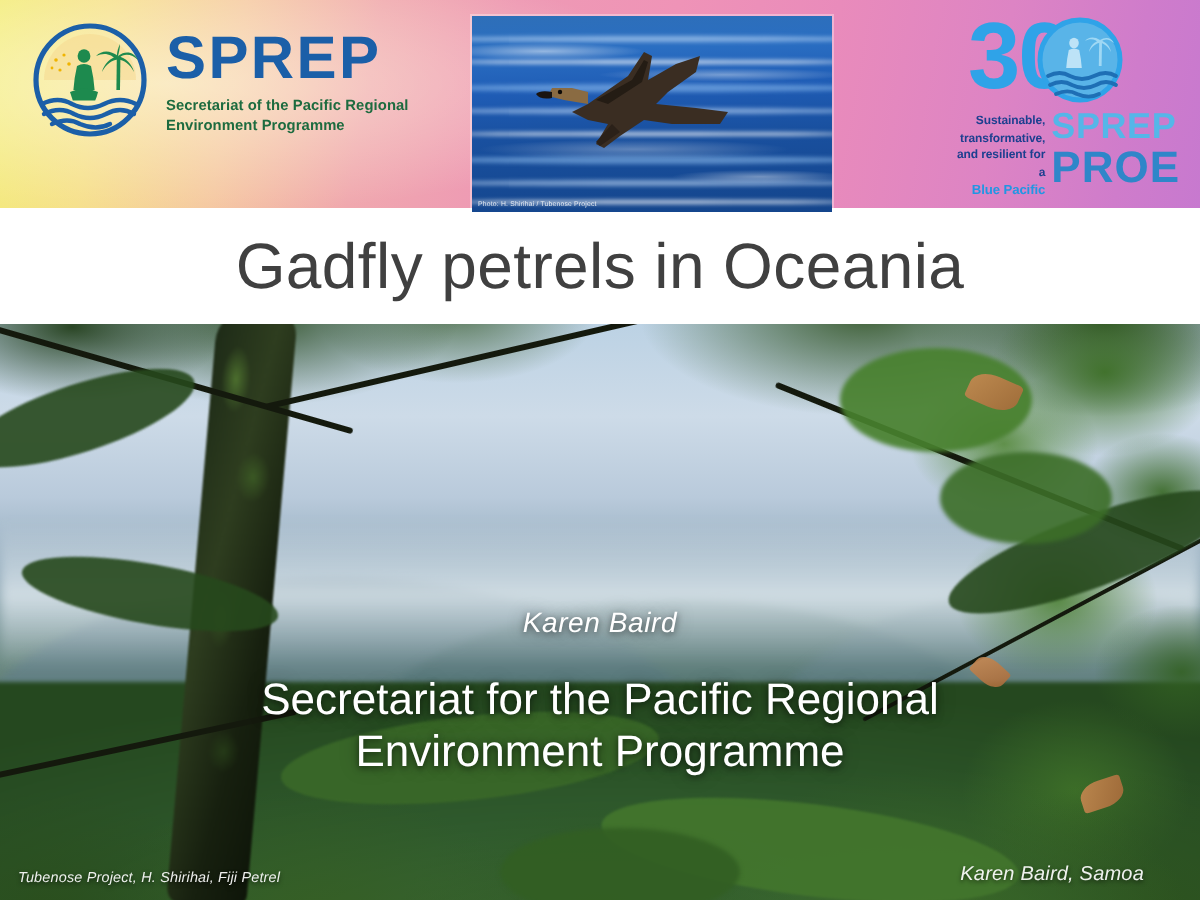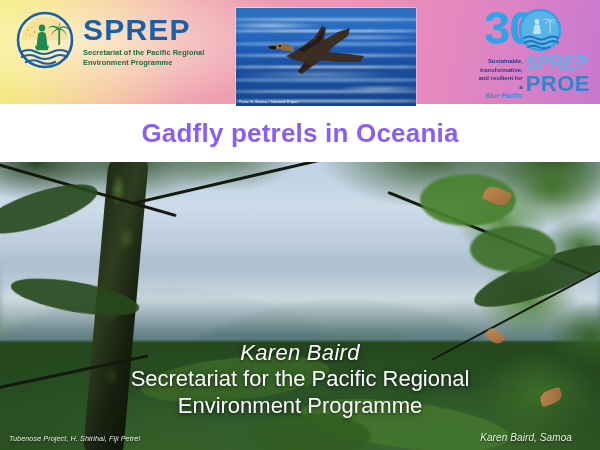--- a/index.html
+++ b/index.html
@@ -88,21 +88,21 @@
   .anniv-names{display:flex;flex-direction:column;line-height:1;}
   .anniv-sprep{font-size:18px;font-weight:bold;color:#55b6e8;letter-spacing:.3px;}
   .anniv-proe{font-size:22px;font-weight:bold;color:#2f86c9;letter-spacing:.5px;margin-top:1px;}
 
   
   .title-band{
     position:absolute;left:0;top:104px;width:600px;height:58px;background:#ffffff;z-index:3;
     display:flex;align-items:center;justify-content:center;
   }
   .slide-title{
-    font-size:26px;color:#8b5cf6;font-weight:bold;letter-spacing:.2px;
+    font-size:32px;color:#404040;font-weight:normal;letter-spacing:.2px;
     line-height:1;white-space:nowrap;
   }
 
   
   .forest{
     position:absolute;left:0;top:162px;width:600px;height:288px;overflow:hidden;
     background:
       linear-gradient(180deg,#bcd2e4 0%,#cddbe8 16%,#b9cadb 30%,#8fa8b8 44%,#6d8b85 58%,#4d6b50 74%,#33522f 100%);
   }
   
@@ -163,22 +163,22 @@
   }
   .leaf-red{position:absolute;width:26px;height:16px;border-radius:50% 10% 50% 10%;
     background:linear-gradient(120deg,#c98a52,#a86a3a);opacity:.9;}
   .branch{position:absolute;background:#14190d;border-radius:2px;filter:blur(.3px);}
 
   
   .subtitle{
     position:absolute;left:0;top:303px;width:600px;z-index:6;text-align:center;
     color:#ffffff;text-shadow:0 1px 3px rgba(0,0,0,.55),0 0 9px rgba(0,0,0,.35);
   }
-  .presenter{font-size:22px;font-style:italic;line-height:1.18;letter-spacing:.3px;margin-top:37px;}
-  .org{font-size:22px;line-height:1.22;margin-top:0;padding:0 40px;}
+  .presenter{font-size:14px;font-style:italic;line-height:1.18;letter-spacing:.3px;}
+  .org{font-size:22px;line-height:1.22;margin-top:17px;padding:0 40px;}
 
   
   .credit{
     position:absolute;z-index:7;font-size:7.2px;font-style:italic;color:rgba(255,255,255,.92);
     text-shadow:0 1px 2px rgba(0,0,0,.6);white-space:nowrap;letter-spacing:.1px;
   }
   .credit-left{left:9px;bottom:7px;}
   .credit-right{right:28px;bottom:7px;font-size:10px;}
 </style>
 </head>

